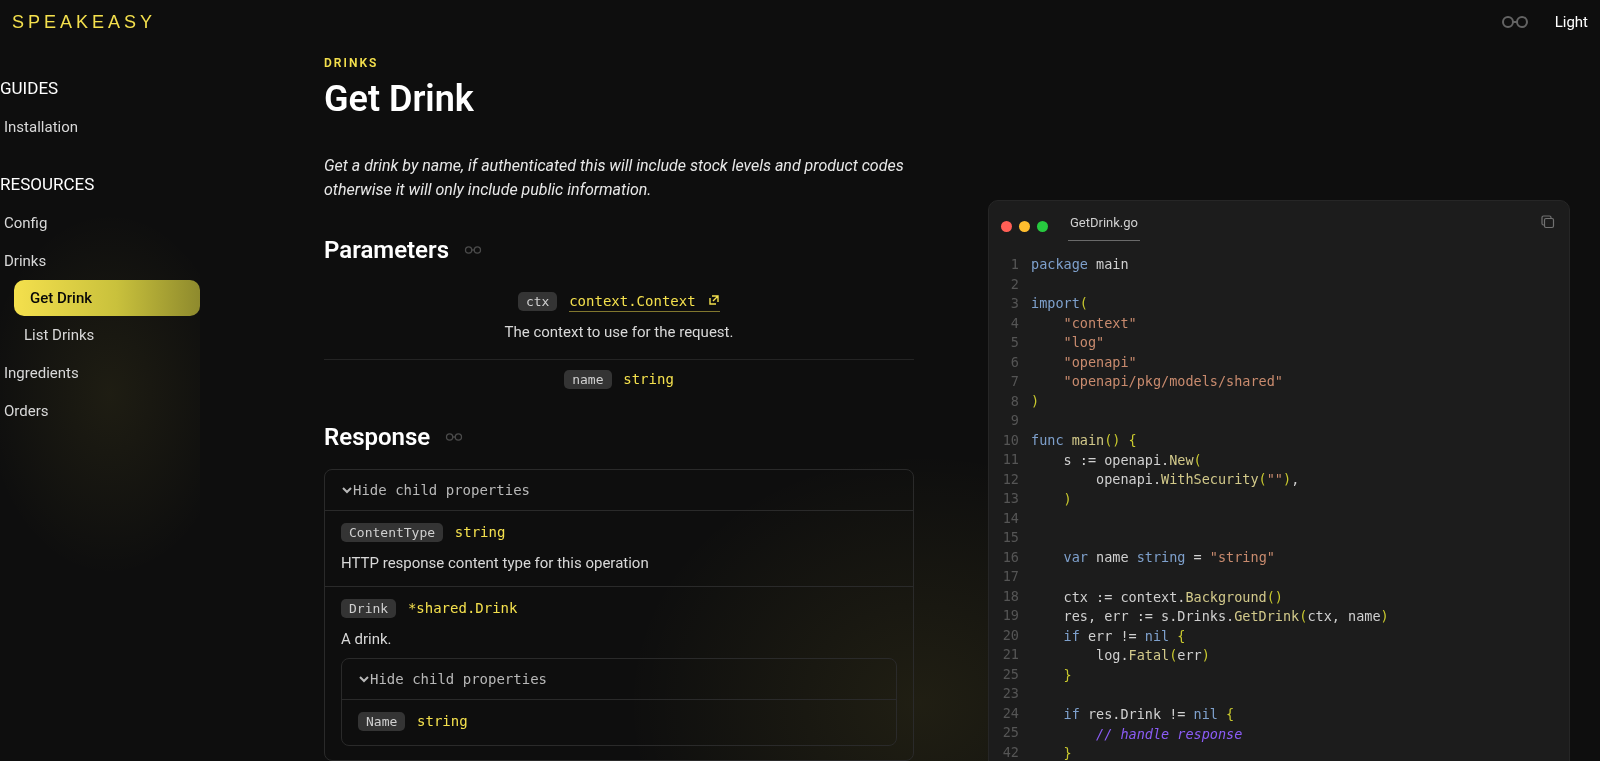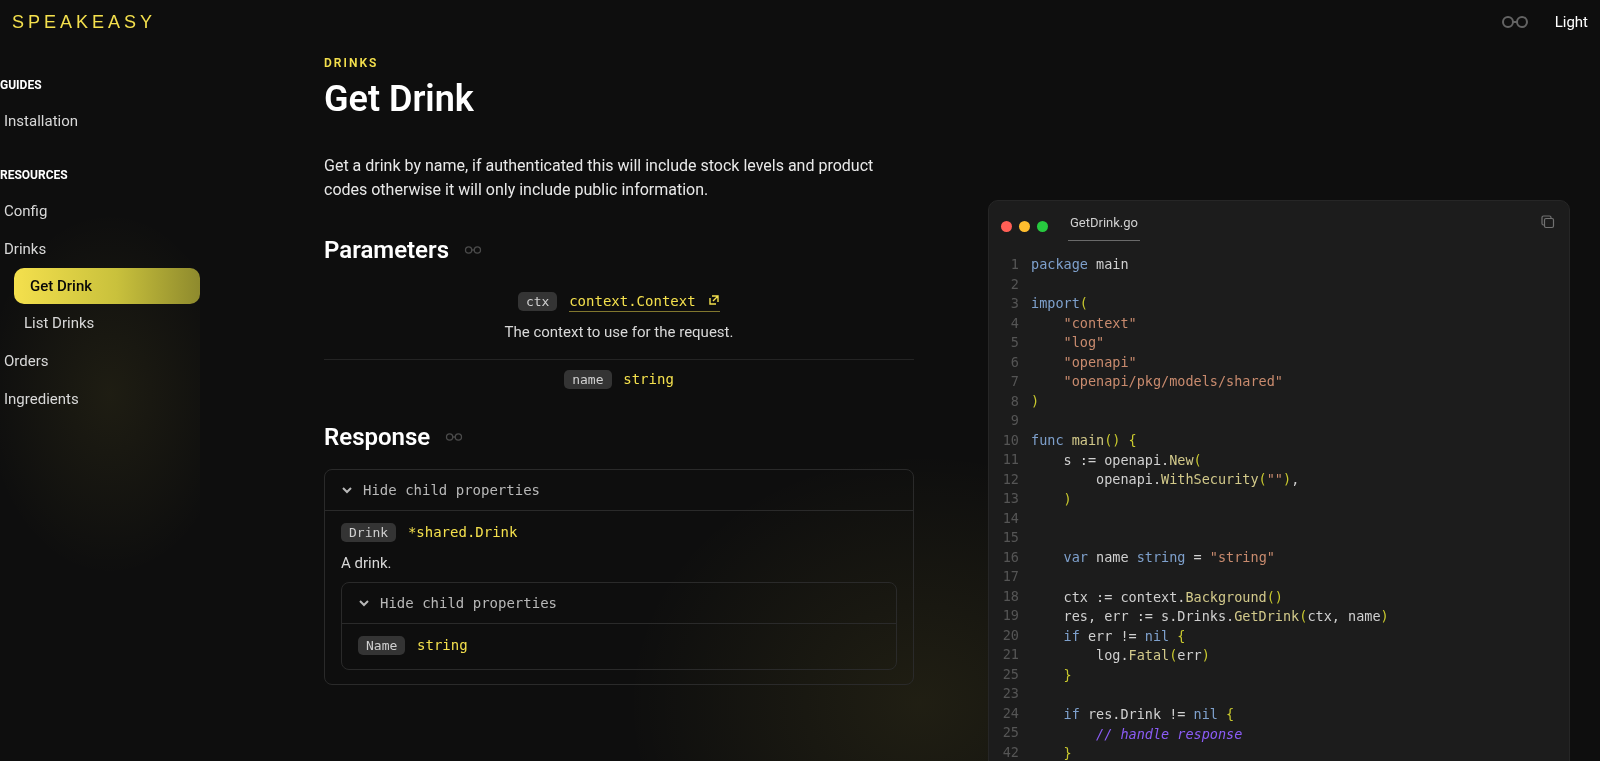--- a/index.html
+++ b/index.html
@@ -45,24 +45,24 @@
   .go-icon svg{display:block;}
   .theme{color:var(--text);font-size:15px;white-space:nowrap;overflow:hidden;max-width:36px;}
   .shell{display:flex;height:calc(761px - 44px);}
   .sidebar{
     width:200px;
     padding:24px 0 0 0;
     flex-shrink:0;
     background:radial-gradient(ellipse 180px 260px at 110px 350px, rgba(244,224,77,0.07) 0%, rgba(0,0,0,0) 70%);
   }
   .side-head{
-    font-size:12px;
+    font-size:17px;
     color:var(--text);
     padding:10px 0 10px 0;
-    font-weight:700;
+    font-weight:400;
   }
   .side-item{
     display:block;
     padding:10px 12px 10px 4px;
     color:#d8d8d8;
     font-size:15px;
     cursor:pointer;
   }
   .side-sub .side-item{padding-left:24px;}
   .side-item.active{
@@ -87,21 +87,21 @@
     color:var(--accent);
     letter-spacing:2px;
     font-size:12px;
     font-weight:600;
   }
   h1{
     margin:8px 0 34px 0;
     font-size:36px;
     font-weight:600;
   }
-  .lede{color:#e8e8e8;font-size:16px;line-height:1.5;}
+  .lede{color:#e8e8e8;font-size:16px;line-height:1.5;font-style:italic;}
   h2{
     display:flex;align-items:center;gap:14px;
     font-size:24px;margin:34px 0 18px 0;font-weight:600;
   }
   .anchor-icon{opacity:.5;display:inline-flex;}
   .param-row{padding:10px 0 18px 0;border-bottom:1px solid #242424;text-align:center;}
   .param-row:last-of-type{border-bottom:none;}
   .chip{
     display:inline-block;
     background:var(--chipBg);
@@ -120,21 +120,21 @@
   .mono-yellow.link{border-bottom:1px solid rgba(244,224,77,.5);padding-bottom:2px;cursor:pointer;}
   .ext-icon{display:inline-flex;margin-left:4px;}
   .param-desc{margin-top:12px;color:#d8d8d8;font-size:15px;}
   .resp-type{margin-top:12px;margin-bottom:10px;}
   .panel{
     border:1px solid var(--border);
     border-radius:8px;
     overflow:hidden;
   }
   .panel-head{
-    display:flex;align-items:center;gap:10px;
+    display:flex;align-items:center;
     padding:12px 16px;
     font-family:"SFMono-Regular",Consolas,Menlo,monospace;
     font-size:14px;
     color:#b8b8b8;
     cursor:pointer;
     border-bottom:1px solid var(--border);
   }
   .chev{display:inline-flex;}
   .panel-body{padding:12px 16px 14px 16px;border-bottom:1px solid var(--border);}
   .panel .panel{margin-top:10px;}
@@ -209,22 +209,22 @@
     <div class="side-head">GUIDES</div>
     <a class="side-item">Installation</a>
 
     <div class="side-head" style="margin-top:18px;">RESOURCES</div>
     <a class="side-item">Config</a>
     <a class="side-item">Drinks</a>
     <div class="side-sub">
       <a class="side-item active">Get Drink</a>
       <a class="side-item">List Drinks</a>
     </div>
+    <a class="side-item">Ingredients</a>
     <a class="side-item">Orders</a>
-    <a class="side-item">Ingredients</a>
   </aside>
 
   <main class="main">
     <div class="cols">
       <div class="col-left">
         <div class="eyebrow">DRINKS</div>
         <h1>Get Drink</h1>
         <div class="lede">Get a drink by name, if authenticated this will include stock levels and product codes otherwise it will only include public information.</div>
 
         <h2>
@@ -275,20 +275,25 @@
         <div class="panel">
           <div class="panel-head">
             <span class="chev">
               <svg width="12" height="12" viewBox="0 0 12 12">
                   <path fill="none" stroke="#b8b8b8" stroke-width="2" d="m2 4 4 4 4-4"></path>
                 </svg>
             </span>
             <span>Hide child properties</span>
           </div>
 
+          <div class="panel-body">
+            <span class="chip">ContentType</span>
+            <span class="mono-yellow">string</span>
+            <div class="param-desc">HTTP response content type for this operation</div>
+          </div>
 
           <div class="panel-body" style="border-bottom:none;">
             <span class="chip">Drink</span>
             <span class="mono-yellow">*shared.Drink</span>
             <div class="param-desc">A drink.</div>
 
             <div class="panel">
               <div class="panel-head">
                 <span class="chev">
                   <svg width="12" height="12" viewBox="0 0 12 12">

